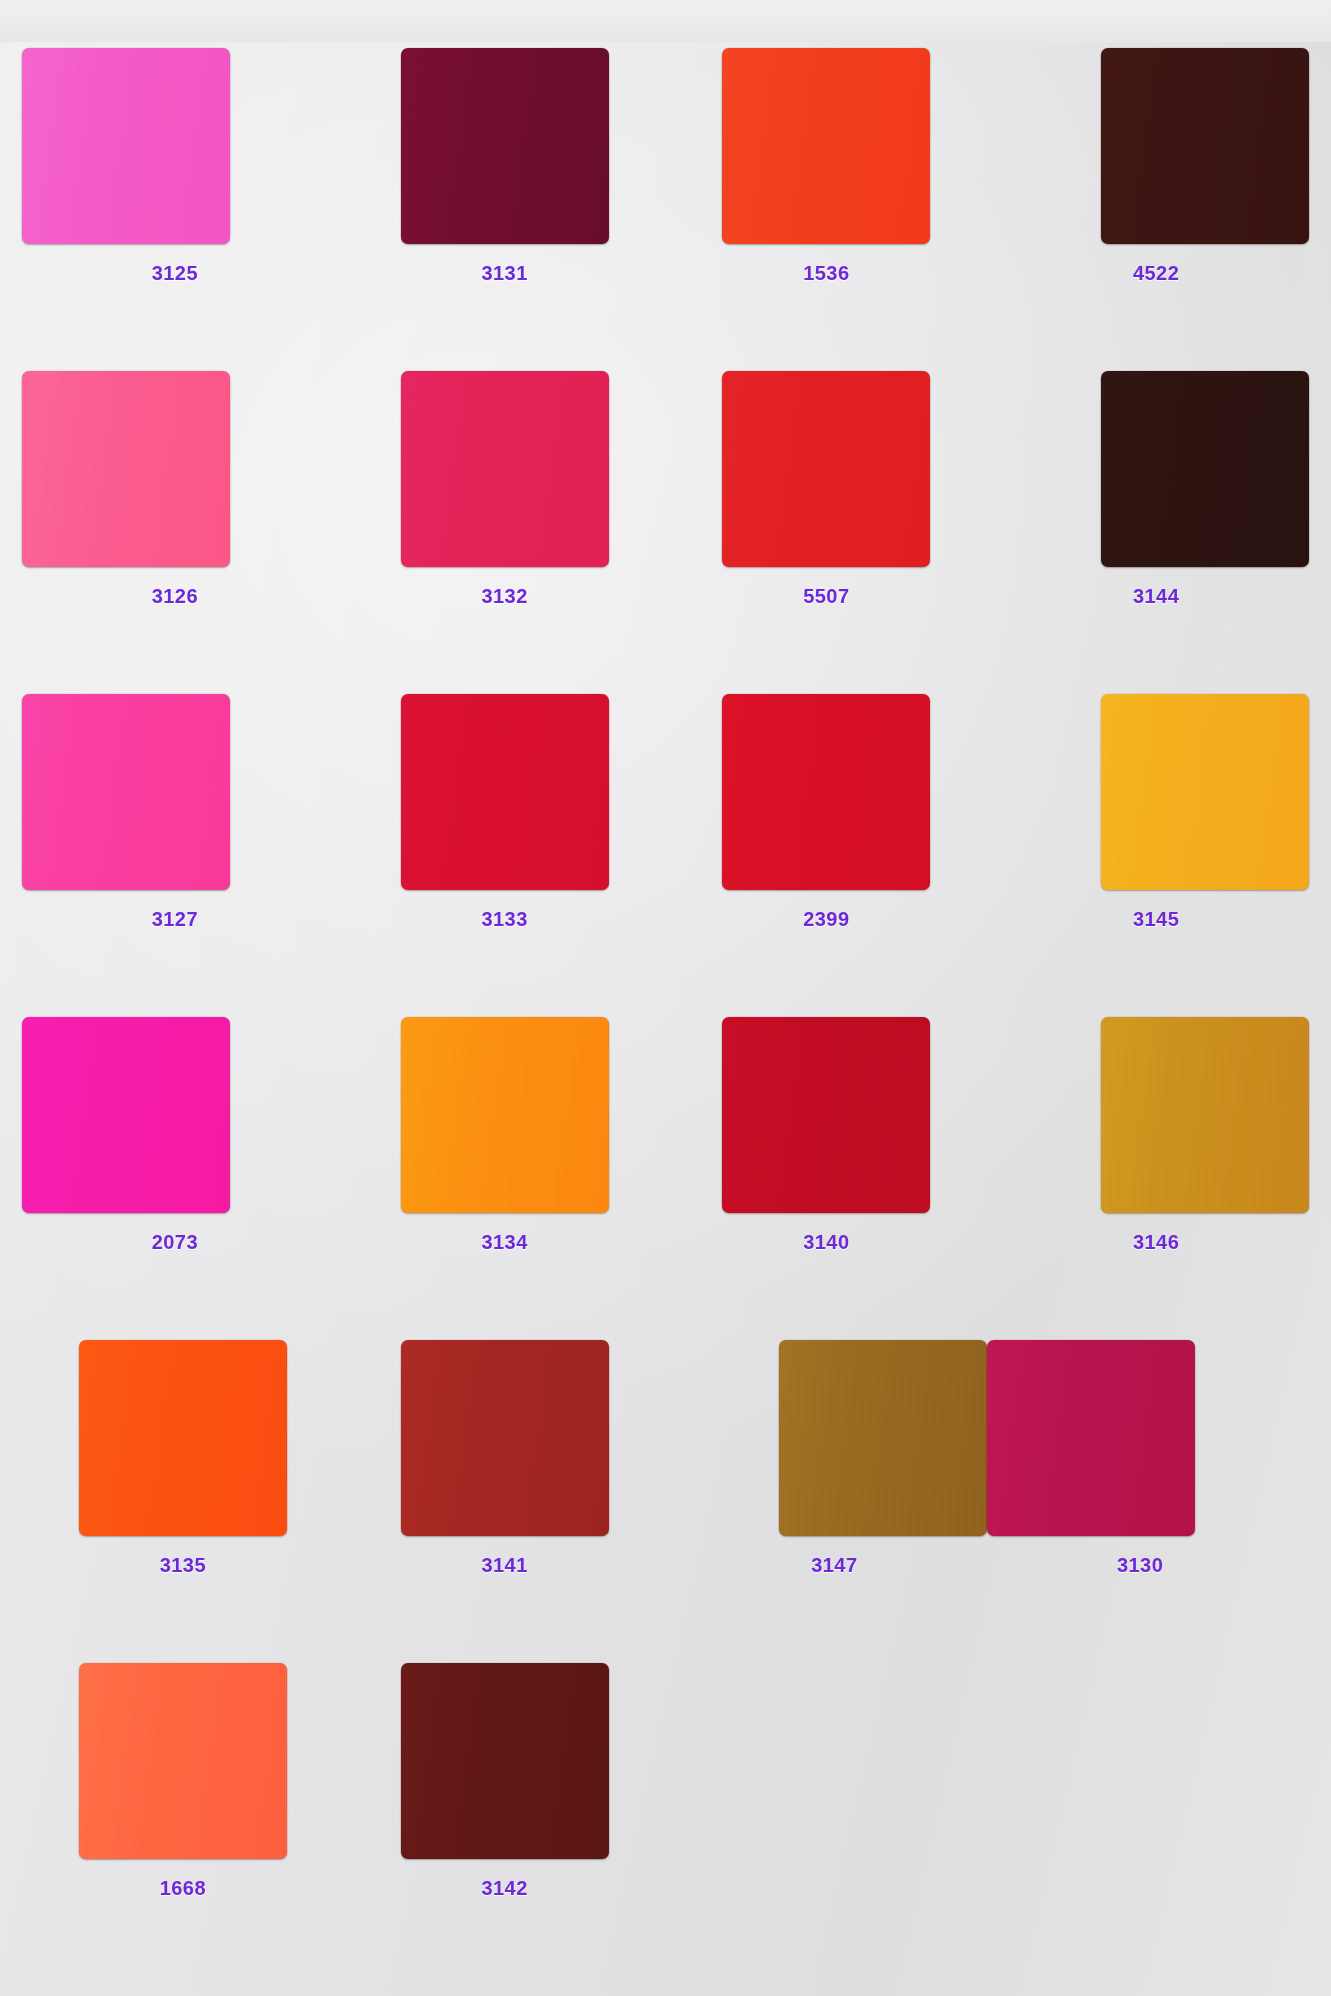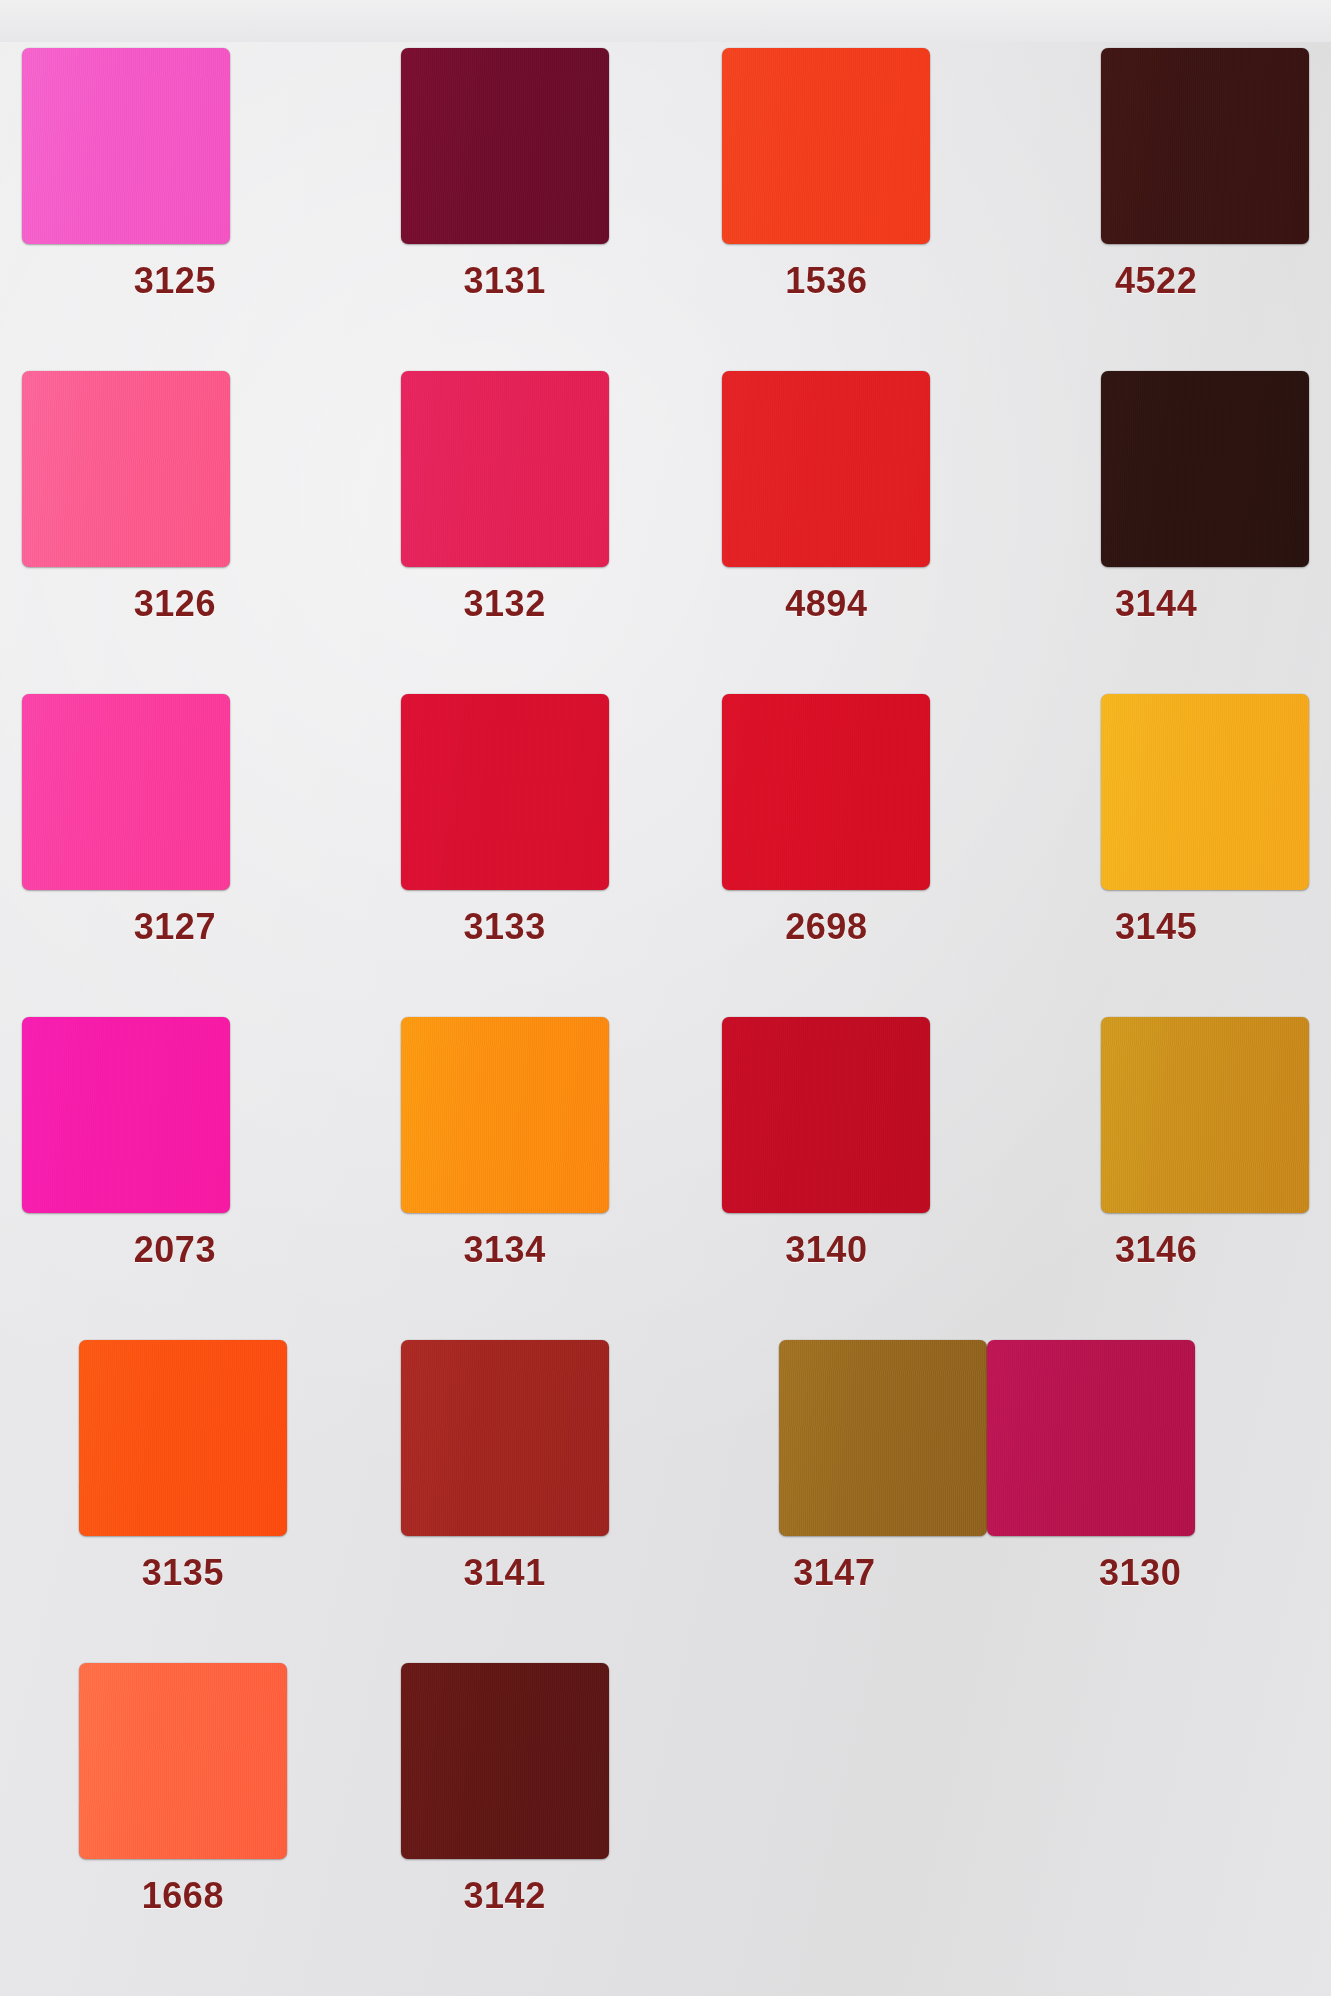--- a/index.html
+++ b/index.html
@@ -75,24 +75,24 @@
     inset: 0;
     border-radius: 7px;
     background:
       linear-gradient(98deg, rgba(255,255,255,0.13) 0%, rgba(255,255,255,0.03) 38%, rgba(0,0,0,0.045) 100%),
       repeating-linear-gradient(91deg, rgba(255,255,255,0.045) 0px, rgba(255,255,255,0.045) 1px, rgba(0,0,0,0.035) 1px, rgba(0,0,0,0.035) 2px);
     mix-blend-mode: overlay;
     pointer-events: none;
   }
   .label {
     margin-top: 19px;
-    font-size: 36px;
+    font-size: 20px;
     font-weight: 700;
     letter-spacing: 0.5px;
-    color: #7f1d1d;
+    color: #6d28d9;
     text-shadow: 0 1px 0 rgba(255,255,255,0.85);
     text-align: left;
     line-height: 1;
     font-family: "Liberation Sans", "DejaVu Sans", sans-serif;
   }
   
   .cell.col-0 .swatch-wrap { justify-content: flex-start; padding-left: 0px; }
   .cell.col-1 .swatch-wrap { justify-content: center; }
   .cell.col-2 .swatch-wrap { justify-content: center; }
   .cell.col-3 .swatch-wrap { justify-content: flex-end; padding-right: 0px; }
@@ -140,21 +140,21 @@
       <div class="cell col-1">
         <div class="swatch-wrap">
           <div class="swatch" title="raspberry red" style="background-color: rgb(227, 33, 85);"></div>
         </div>
         <div class="label">3132</div>
       </div>
       <div class="cell col-2">
         <div class="swatch-wrap">
           <div class="swatch" title="fire red" style="background-color: rgb(225, 31, 34);"></div>
         </div>
-        <div class="label">4894</div>
+        <div class="label">5507</div>
       </div>
       <div class="cell col-3">
         <div class="swatch-wrap">
           <div class="swatch" title="near black brown" style="background-color: rgb(43, 19, 16);"></div>
         </div>
         <div class="label">3144</div>
       </div>
       <div class="cell col-0">
         <div class="swatch-wrap">
           <div class="swatch" title="hot pink" style="background-color: rgb(250, 60, 157);"></div>
@@ -164,21 +164,21 @@
       <div class="cell col-1">
         <div class="swatch-wrap">
           <div class="swatch" title="true red" style="background-color: rgb(216, 15, 46);"></div>
         </div>
         <div class="label">3133</div>
       </div>
       <div class="cell col-2">
         <div class="swatch-wrap">
           <div class="swatch" title="crimson" style="background-color: rgb(215, 15, 36);"></div>
         </div>
-        <div class="label">2698</div>
+        <div class="label">2399</div>
       </div>
       <div class="cell col-3">
         <div class="swatch-wrap">
           <div class="swatch" title="golden yellow" style="background-color: rgb(244, 171, 28);"></div>
         </div>
         <div class="label">3145</div>
       </div>
       <div class="cell col-0">
         <div class="swatch-wrap">
           <div class="swatch" title="magenta" style="background-color: rgb(246, 27, 166);"></div>

